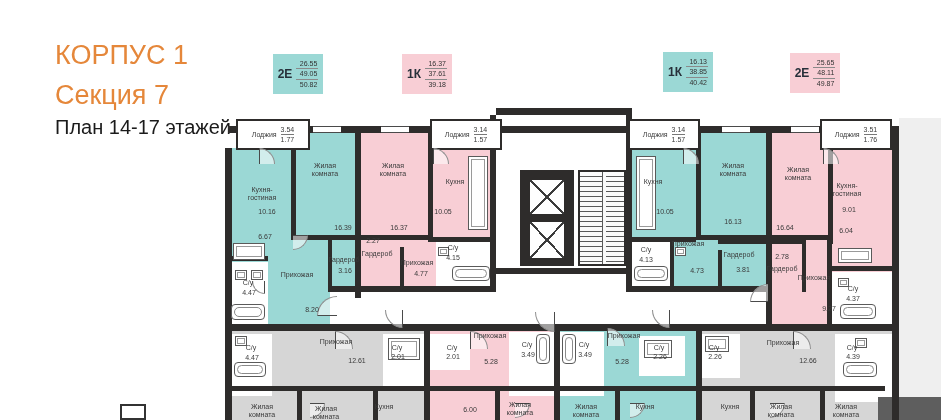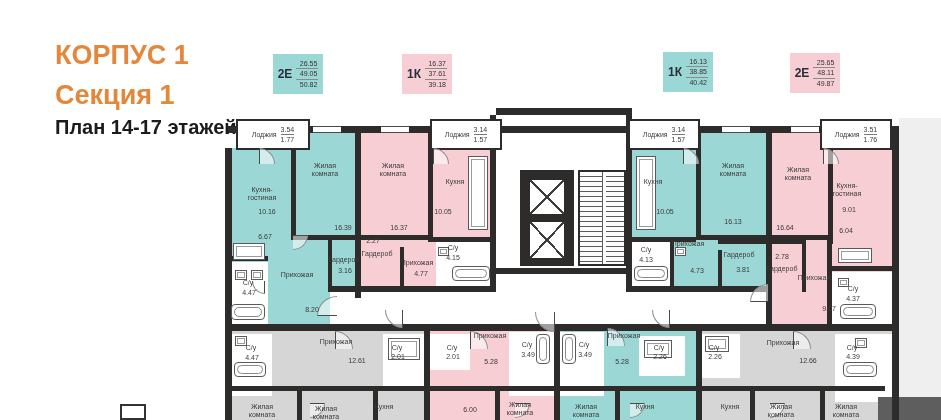--- a/index.html
+++ b/index.html
@@ -1,18 +1,18 @@
 <!DOCTYPE html>
 <html><head>
 <meta charset="utf-8">
 <style>
   html,body{margin:0;padding:0}
   body{width:941px;height:420px;position:relative;background:#fff;overflow:hidden;
        font-family:"Liberation Sans", sans-serif;}
-  .title{position:absolute;left:55px;font-weight:bold;white-space:nowrap}
+  .title{position:absolute;left:55px;font-weight:normal;white-space:nowrap}
   .t-orange{color:#E5873A;font-size:27px}
   .t-dark{color:#1b1b1b;font-size:20px}
   #title-building{top:40px}
   #title-section{top:80px}
   #title-floors{top:116px}
   .card{position:absolute;width:50px;height:40px;display:flex;align-items:center;
         justify-content:center;gap:4px;box-sizing:border-box}
   .card .type{font-weight:bold;font-size:12px;color:#27303a}
   .card .areas{display:flex;flex-direction:column;font-size:7px;line-height:1.35;
         color:#333;text-align:right;min-width:22px}
@@ -40,21 +40,21 @@
   .fx.bathtub::before{content:"";position:absolute;inset:2px;border:1px solid #8a8a8a;border-radius:5px}
   .fx.sink::before,.fx.toilet::before{content:"";position:absolute;inset:1px;border:1px solid #9a9a9a}
   .fx.counter::before,.fx.stove::before{content:"";position:absolute;inset:2px;border:1px solid #9a9a9a}
   .door{border-top:1px solid #8f8f8f;border-right:1px solid #8f8f8f;border-left:1.5px solid #4a4a4a;
         border-top-right-radius:100%;background:rgba(255,255,255,.55)}
 </style>
 </head>
 <body>
 
 <div class="title t-orange" id="title-building">КОРПУС 1</div>
-<div class="title t-orange" id="title-section">Секция 1</div>
+<div class="title t-orange" id="title-section">Секция 7</div>
 <div class="title t-dark" id="title-floors">План 14-17 этажей</div>
 
 <div class="card" style="left: 273px; top: 54px; background: rgb(155, 216, 213);">
   <span class="type">2Е</span>
   <span class="areas">
     <span class="u">26.55</span>
     <span class="u">49.05</span>
     <span>50.82</span>
   </span>
 </div>

